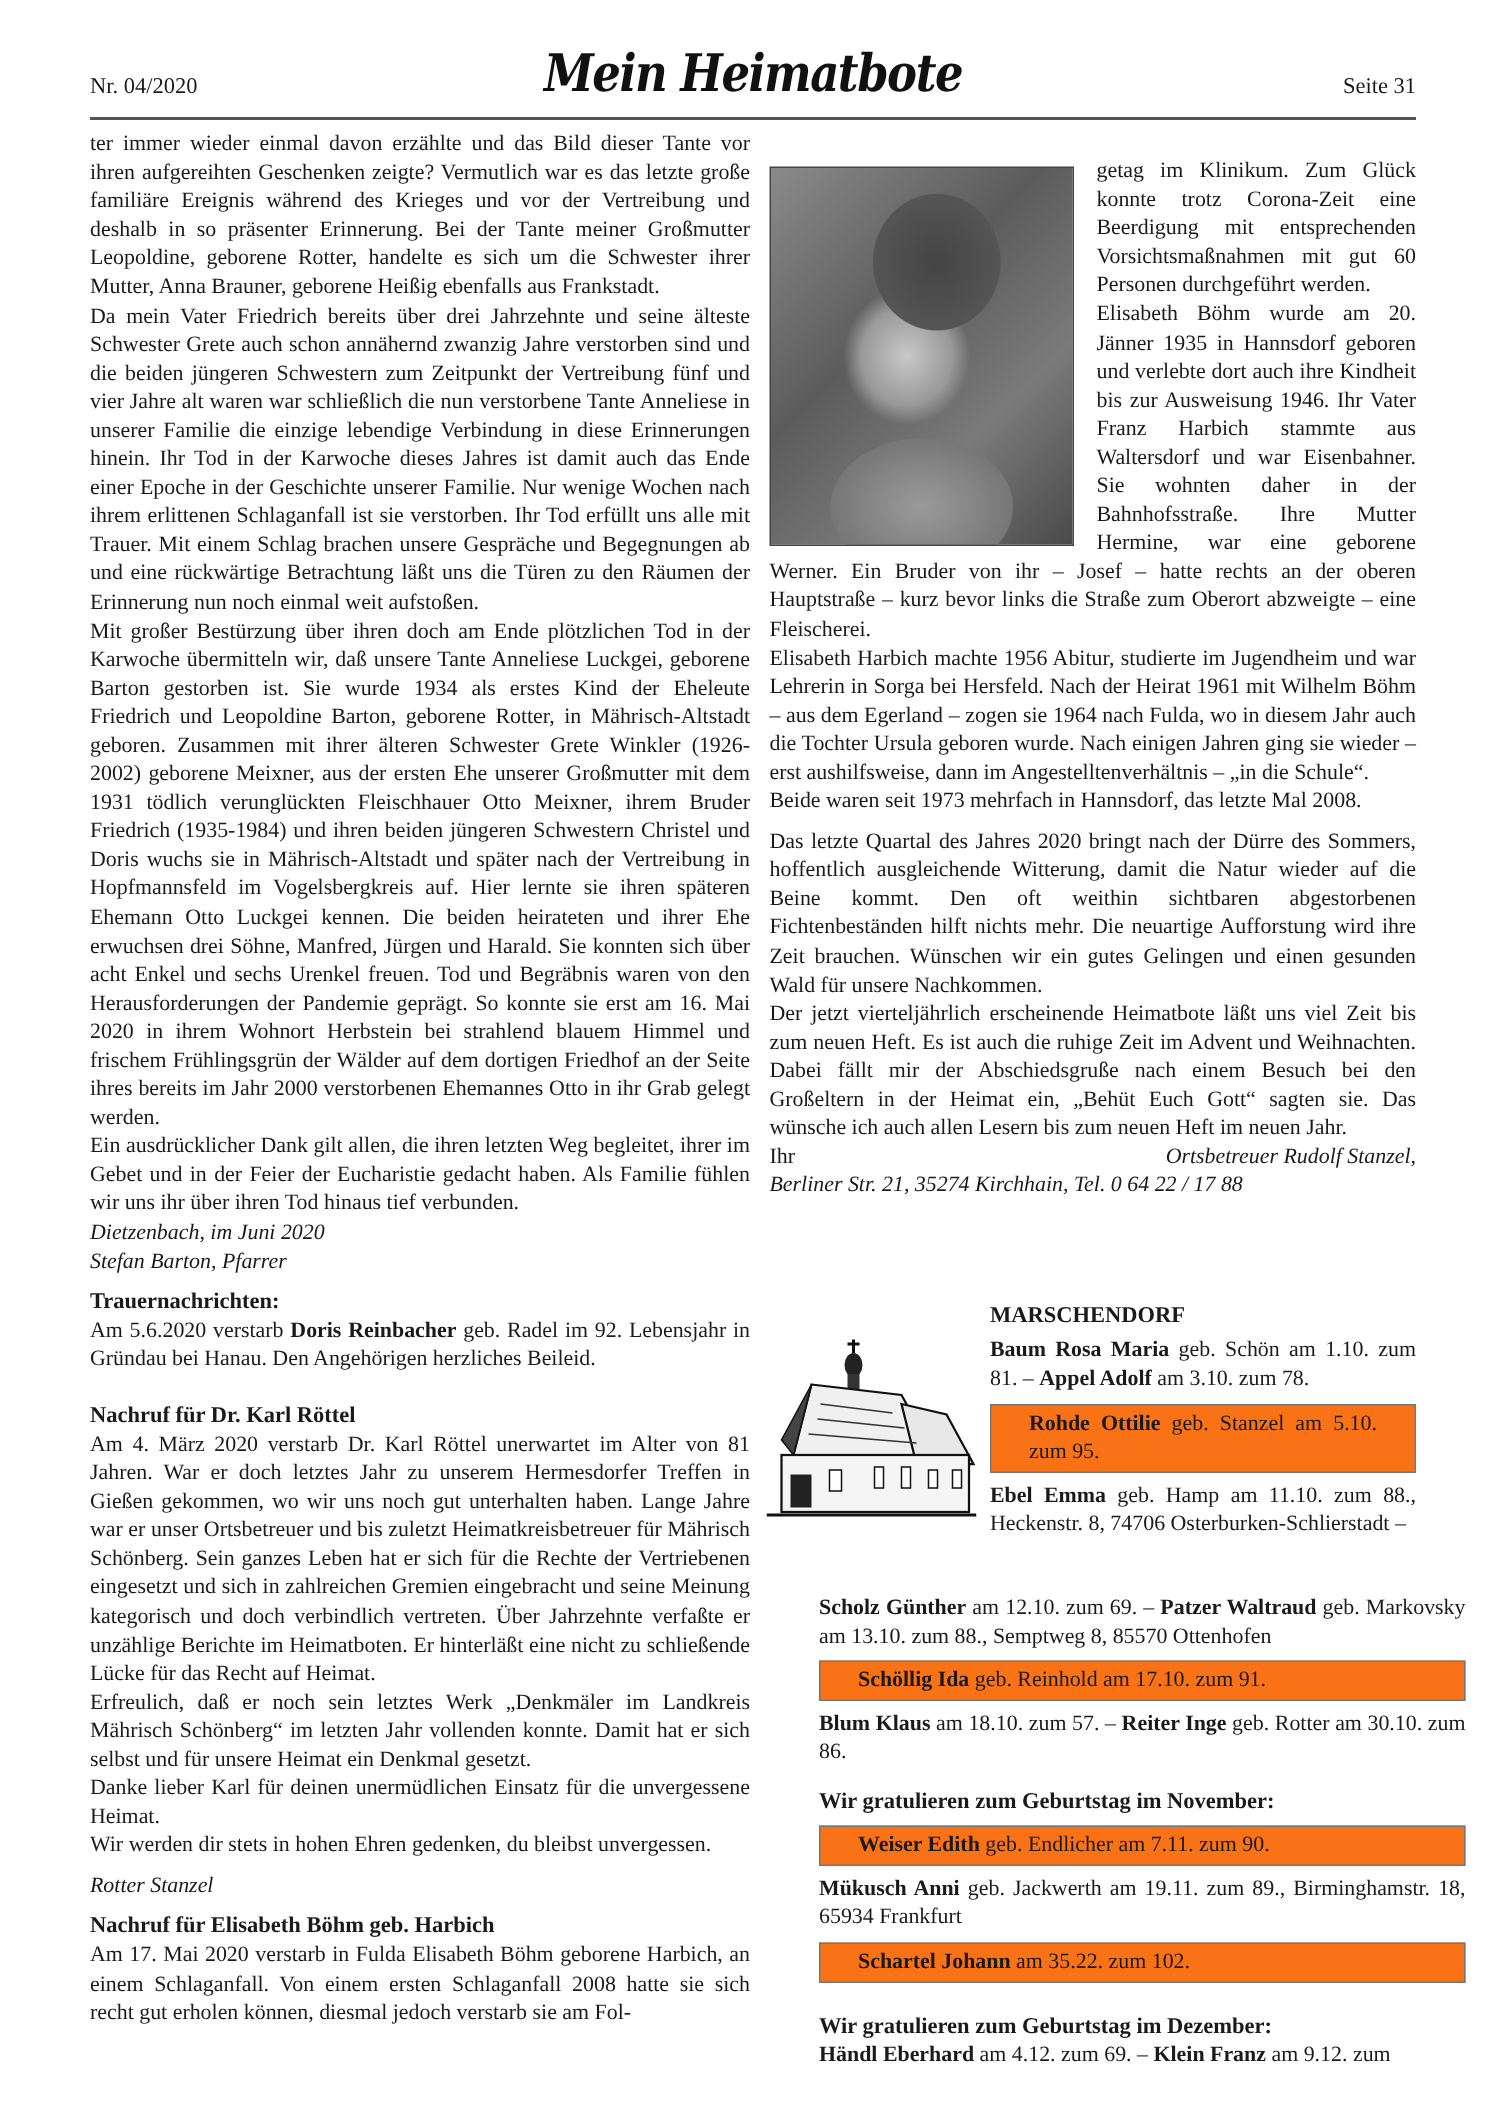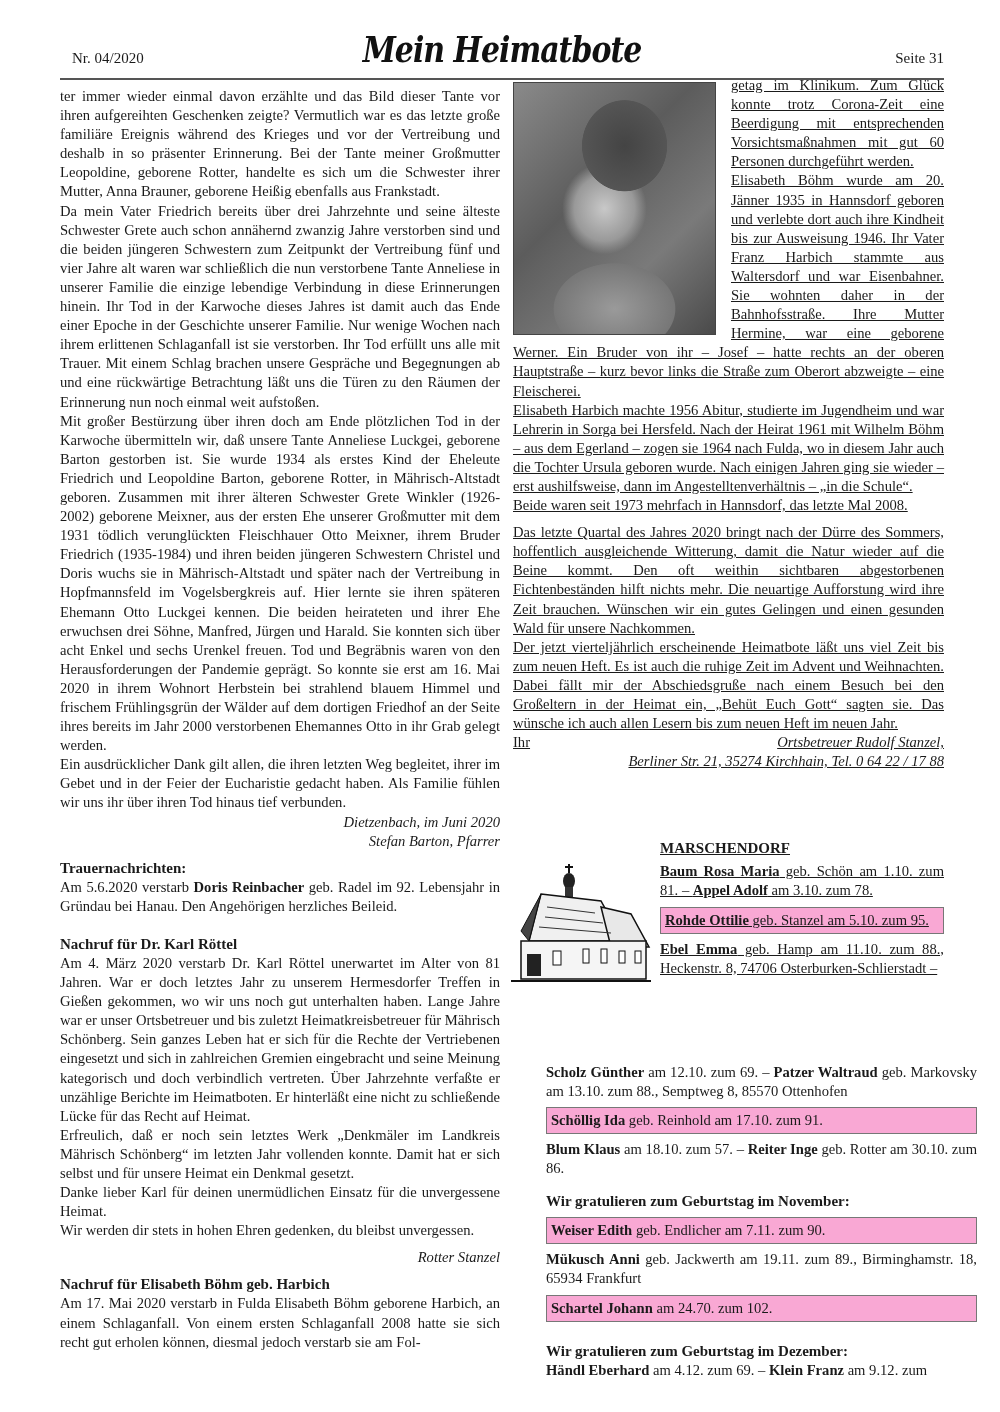--- a/index.html
+++ b/index.html
@@ -5,33 +5,33 @@
     html, body { margin: 0; padding: 0; background: #ffffff; }
     body {
       width: 1000px; height: 1412px; position: relative; overflow: hidden;
       font-family: "Liberation Serif", "DejaVu Serif", serif;
       color: #1a1a1a;
     }
     .header {
       position: absolute; left: 60px; top: 30px; width: 884px; height: 48px;
       border-bottom: 2px solid #555;
     }
-    .header .issue { position: absolute; left: 12px; top: 20px; font-size: 15px; }
+    .header .issue { position: absolute; left: 0; top: 20px; font-size: 15px; }
     .header .page { position: absolute; right: 0; top: 20px; font-size: 15px; }
     .header .masthead {
       position: absolute; left: 50%; transform: translateX(-50%); top: 2px;
       font-family: "DejaVu Serif", serif; font-weight: bold; font-style: italic;
       font-size: 30px; letter-spacing: -1px; color: #111;
       transform: translateX(-50%) scaleY(1.15);
     }
     .col { position: absolute; font-size: 14.6px; line-height: 19.1px; text-align: justify; }
     .col-left { left: 60px; top: 87px; width: 440px; }
-    .col-right { left: 513px; top: 76px; width: 431px; text-decoration: underline; }
+    .col-right { left: 513px; top: 105px; width: 431px; }
     p { margin: 0; }
-    .sig { text-align: right; font-style: italic; }
+    .sig { font-style: italic; }
     h3 { margin: 0; font-size: 15px; font-weight: bold; line-height: 19px; }
     .gap { height: 19px; }
     .gap-s { height: 8px; }
     .photo {
       float: left; width: 201px; height: 251px; margin: 6px 15px 6px 0;
       border: 1px solid #444;
       background:
         radial-gradient(ellipse 35% 30% at 55% 25%, #444 0%, #555 60%, transparent 61%),
         radial-gradient(ellipse 30% 26% at 45% 50%, #c8c8c8 0%, #999 50%, transparent 70%),
         radial-gradient(ellipse 50% 30% at 50% 90%, #9a9a9a 0%, #777 60%, transparent 61%),
@@ -39,21 +39,21 @@
     }
     .sig-row { display: flex; justify-content: space-between; font-style: italic; }
     .sig-row .ihr { font-style: normal; }
     .section-title { font-weight: bold; font-size: 15px; line-height: 19px; margin-left: 147px; margin-top: 20px; }
     .church-wrap { position: relative; }
     .church {
       position: absolute; left: -2px; top: 20px; width: 140px; height: 125px;
     }
     .indent { margin-left: 147px; }
     .box {
-      background: #f9a8d4; border: 1px solid #777; padding: 3px 4px; margin: 6px 0;
+      background: #f97316; border: 1px solid #777; padding: 3px 25px; margin: 6px 0;
       line-height: 19px;
     }
     .box.indent { margin-left: 147px; }
   </style>
 </head>
 <body>
 
 <div class="header">
   <span class="issue">Nr. 04/2020</span>
   <span class="masthead">Mein Heimatbote</span>
@@ -132,17 +132,17 @@
 </div>
 
 <div class="col" style="left:513px; top:1063px; width:431px;margin-left:33px;">
   <p><b>Scholz Günther</b><span> am 12.10. zum 69. – </span><b>Patzer Waltraud</b><span> geb. Markovsky am 13.10. zum 88., Semptweg 8, 85570 Ottenhofen</span></p>
   <div class="box"><b>Schöllig Ida</b><span> geb. Reinhold am 17.10. zum 91.</span></div>
   <p><b>Blum Klaus</b><span> am 18.10. zum 57. – </span><b>Reiter Inge</b><span> geb. Rotter am 30.10. zum 86.</span></p>
   <div class="gap-s" style="height:14px"></div>
   <h3>Wir gratulieren zum Geburtstag im November:</h3>
   <div class="box"><b>Weiser Edith</b><span> geb. Endlicher am 7.11. zum 90.</span></div>
   <p><b>Mükusch Anni</b><span> geb. Jackwerth am 19.11. zum 89., Birminghamstr. 18, 65934 Frankfurt</span></p>
-  <div class="box"><b>Schartel Johann</b><span> am 24.70. zum 102.</span></div>
+  <div class="box"><b>Schartel Johann</b><span> am 35.22. zum 102.</span></div>
   <div class="gap-s" style="height:14px"></div>
   <h3>Wir gratulieren zum Geburtstag im Dezember:</h3>
   <p><b>Händl Eberhard</b><span> am 4.12. zum 69. – </span><b>Klein Franz</b><span> am 9.12. zum</span></p>
 </div>
 
 </body></html>

